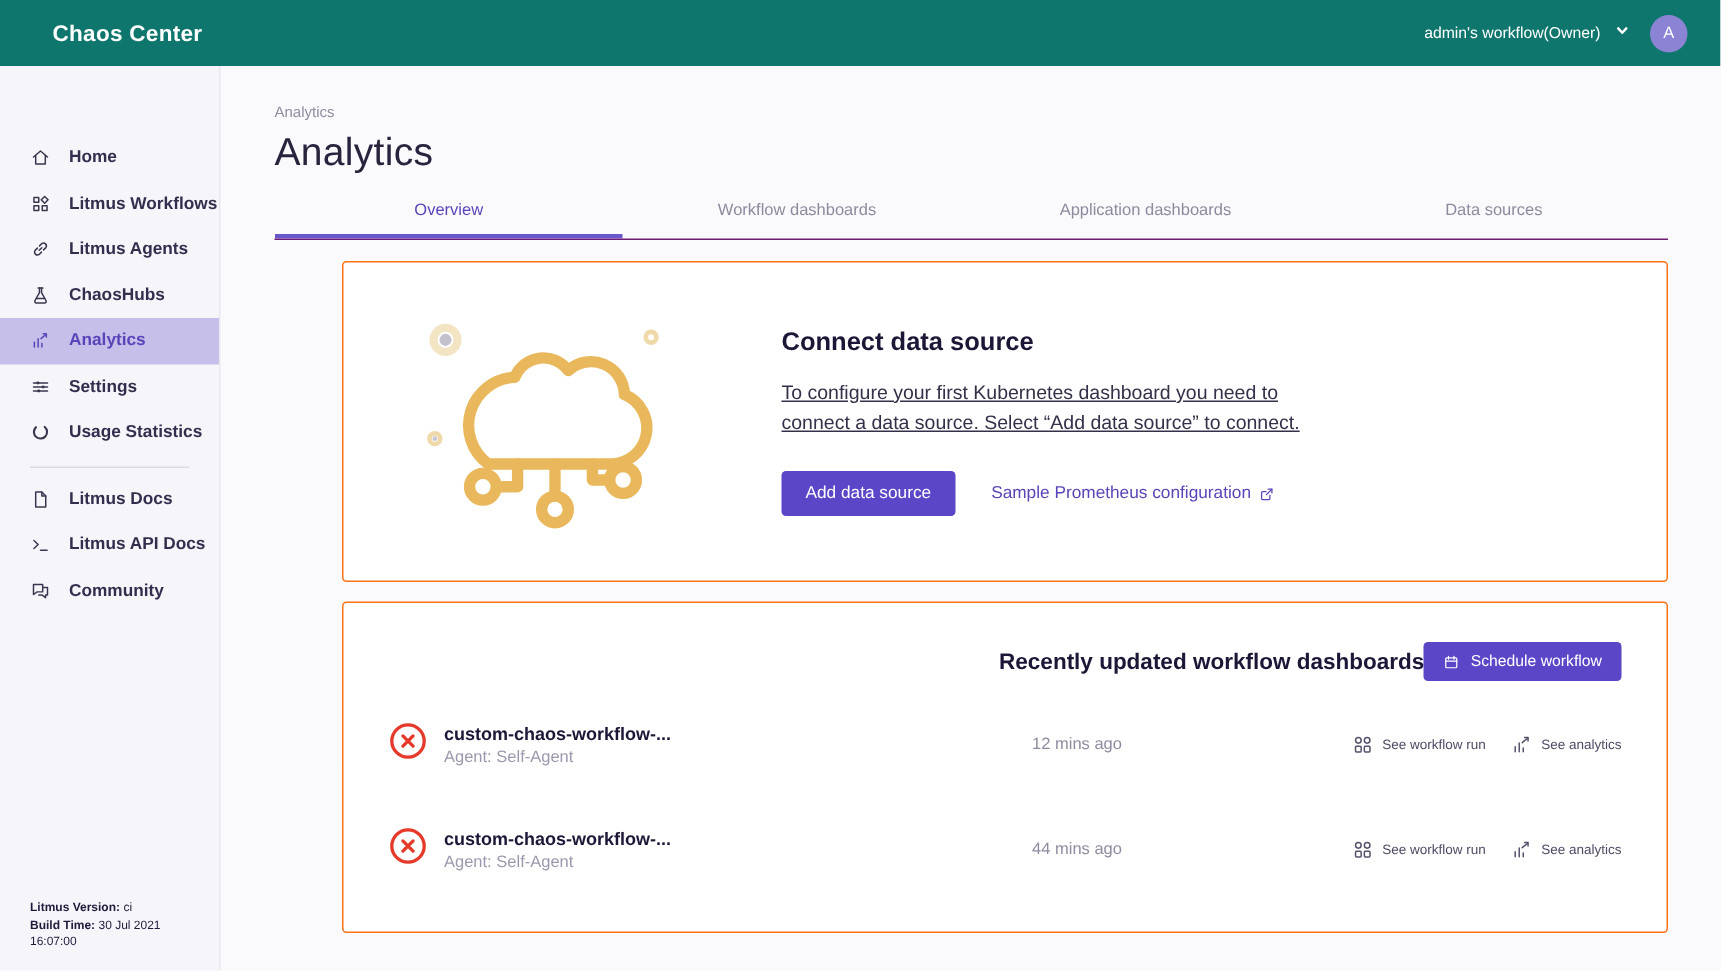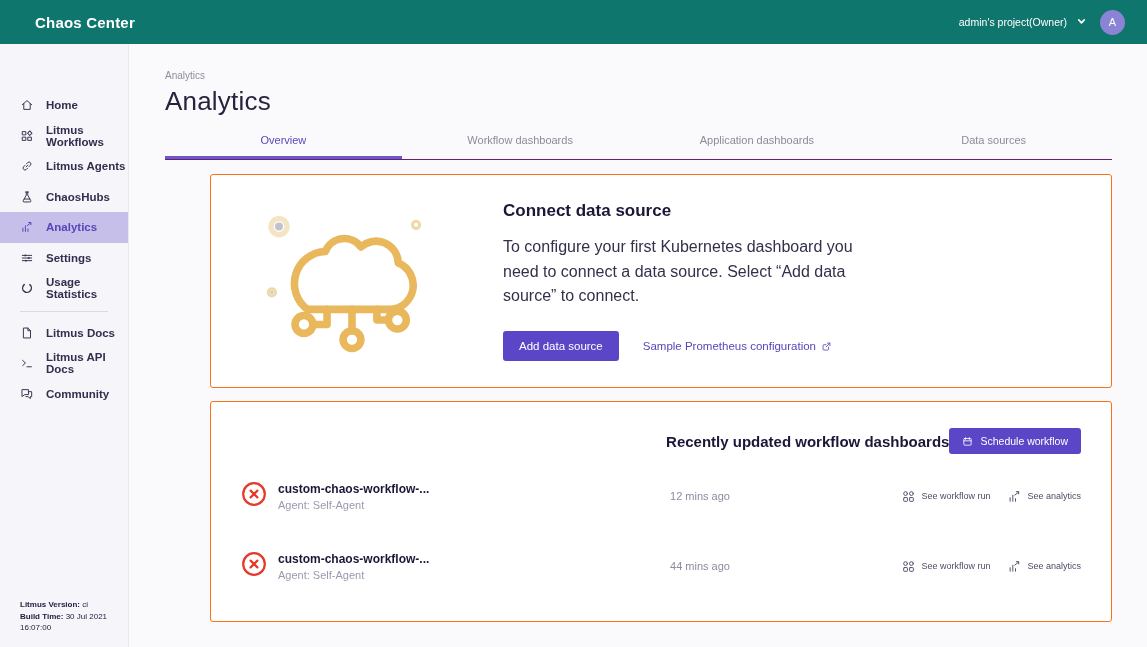--- a/index.html
+++ b/index.html
@@ -9,21 +9,21 @@
   .header { height:44px; background:#0f766e; display:flex; align-items:center; padding:0 22px 0 35px; }
   .app-title { color:#FFFFFF; font-size:15px; font-weight:700; letter-spacing:.2px; }
   .header-right { margin-left:auto; display:flex; align-items:center; gap:14px; }
   .project-selector { display:flex; align-items:center; gap:10px; color:#FFFFFF; font-size:10.5px; cursor:pointer; }
   .avatar { width:25px; height:25px; border-radius:50%; background:#8B84D4; color:#FFFFFF; font-size:11px; display:flex; align-items:center; justify-content:center; cursor:pointer; }
 
   
   .layout { display:flex; height:603px; }
 
   
-  .sidebar { width:129px; background:#F6F5FA; border-right:1px solid #E9E7F0; display:flex; flex-direction:column; padding-top:46px; flex-shrink:0; }
+  .sidebar { width:147px; background:#F6F5FA; border-right:1px solid #E9E7F0; display:flex; flex-direction:column; padding-top:46px; flex-shrink:0; }
   .nav-item { height:30.5px; display:flex; align-items:center; gap:12px; padding-left:20px; font-size:11.5px; font-weight:700; color:#332E4D; cursor:pointer; }
   .nav-item .nav-icon { width:14px; height:14px; display:flex; align-items:center; justify-content:center; color:#3B364F; }
   .nav-item.active { background:#C5BFE9; color:#5B44BA; }
   .nav-item.active .nav-icon { color:#5B44BA; }
   .nav-icon svg { width:14px; height:14px; stroke:currentColor; fill:none; stroke-width:1.7; stroke-linecap:round; stroke-linejoin:round; }
   .side-divider { border-top:1px solid #DCD9E6; margin:7px 20px 6px 20px; }
   .side-footer { margin-top:auto; padding:0 8px 13px 20px; font-size:8px; color:#201A3D; line-height:1.45; }
   .side-footer b { font-weight:700; }
 
   
@@ -34,21 +34,21 @@
   .tabs { display:flex; margin-top:17px; border-bottom:1px solid #701a75; }
   .tab { flex:1; text-align:center; padding-bottom:13px; font-size:11px; color:#8D8A9E; cursor:pointer; }
   .tab.active { color:#5B44BA; box-shadow: inset 0 -3px 0 #6A57C9; }
 
   .card { background:#FFFFFF; border:1px solid #f97316; border-radius:3px;margin-left:45px; }
 
   
   .connect-card { margin-top:14px; height:214px; display:flex; align-items:center; padding-left:52px; }
   .illustration { width:178px; flex-shrink:0; margin-right:62px; margin-top:8px; }
   .connect-title { font-size:17px; font-weight:700; color:#1D1637; }
-  .connect-desc { margin-top:14px; font-size:16px; color:#34304A; line-height:1.55; max-width:352px; }
+  .connect-desc { margin-top:14px; font-size:13px; color:#34304A; line-height:1.55; max-width:352px;text-decoration:underline; }
   .connect-actions { margin-top:22px; display:flex; align-items:center; }
   .btn-primary { background:#5B46C8; color:#FFFFFF; border:none; border-radius:3px; font-size:11.5px; font-family:inherit; padding:9px 16px; cursor:pointer; display:flex; align-items:center; gap:7px; }
   .sample-link { margin-left:24px; color:#5B44BA; font-size:11.5px; display:flex; align-items:center; gap:5px; cursor:pointer; text-decoration:none; }
   .sample-link svg { width:11px; height:11px; stroke:#5B44BA; fill:none; stroke-width:1.8; stroke-linecap:round; stroke-linejoin:round; }
 
   
   .recent-card { margin-top:13px; height:221px; padding:26px 30px 0 30px; }
   .recent-head { display:flex; align-items:center; justify-content:flex-end; }
   .recent-title { font-size:15px; font-weight:700; color:#1D1637; }
   .btn-schedule { background:#5B46C8; color:#FFFFFF; border:none; border-radius:3px; font-size:10.5px; font-family:inherit; padding:7px 13px; cursor:pointer; display:flex; align-items:center; gap:7px; }
@@ -68,21 +68,21 @@
 
   .illus-svg { stroke:#E9B85C; fill:none; stroke-width:8.5; stroke-linecap:round; stroke-linejoin:round; }
 </style>
 </head>
 <body>
 
 <div class="header">
   <div class="app-title">Chaos Center</div>
   <div class="header-right">
     <div class="project-selector">
-      <span>admin's project(Owner)</span>
+      <span>admin's workflow(Owner)</span>
       <span class="chev">
         <svg viewBox="0 0 10 10">
             <path d="M2 3.2l3 3.3 3-3.3"></path>
           </svg>
       </span>
     </div>
     <div class="avatar">A</div>
   </div>
 </div>
 

